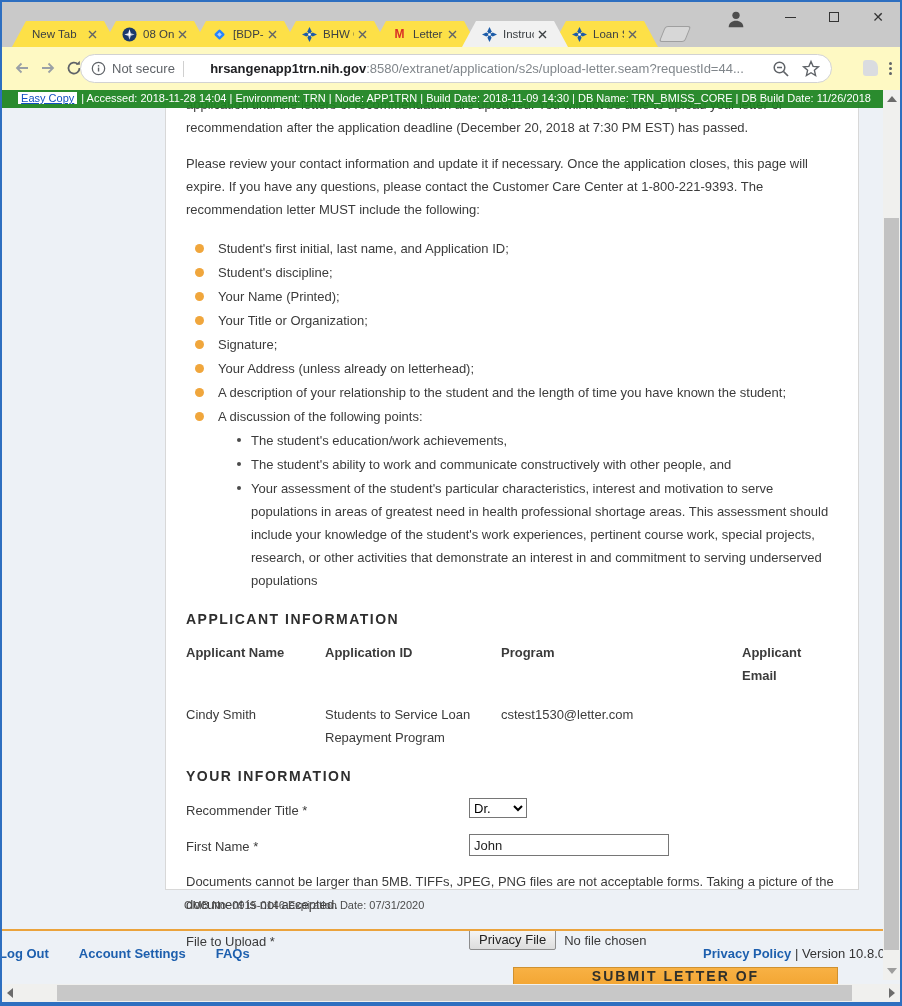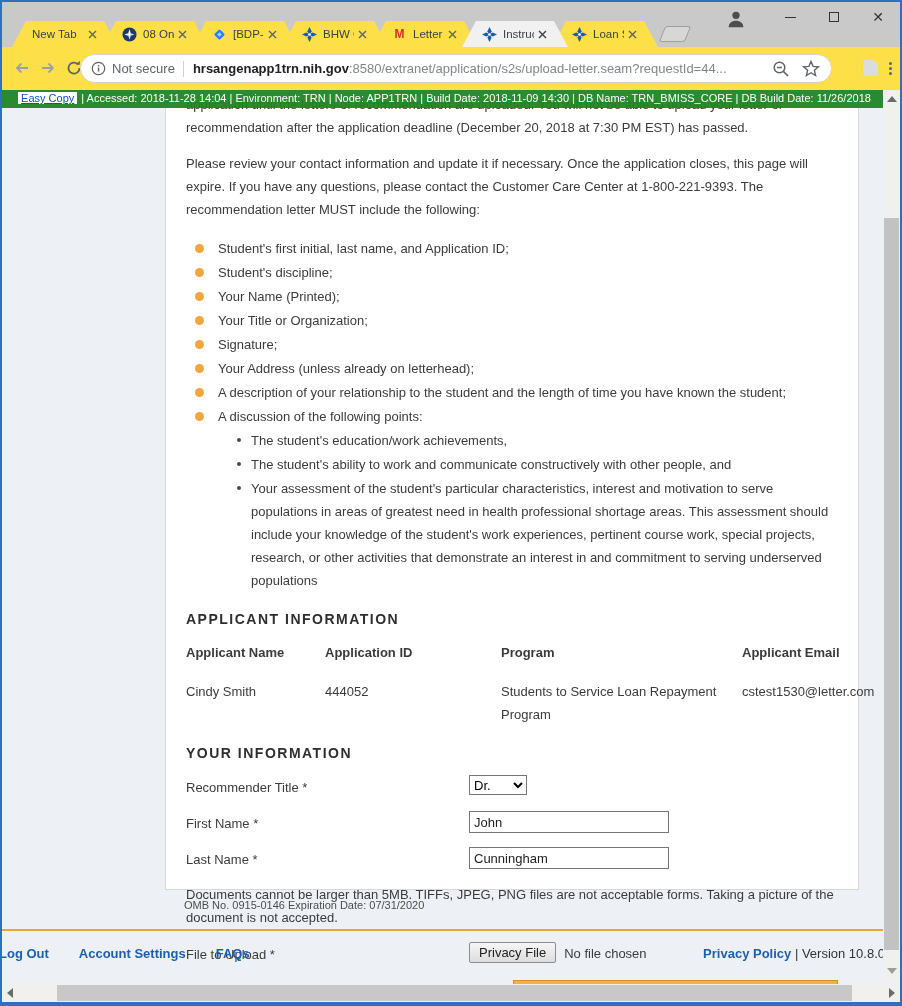--- a/index.html
+++ b/index.html
@@ -19,21 +19,21 @@
   .tab-close { width:16px; height:16px; display:flex; align-items:center; justify-content:center; flex:0 0 auto; }
   .newtab-btn { width:26px; height:16px; margin:5px 0 0 20px; background:#d7d7d7; border:1px solid #9f9f9f; transform:skewX(-22deg); border-radius:3px; }
   .profile { position:absolute; right:153px; top:6px; width:22px; height:22px; }
   .win-controls { position:absolute; right:0; top:0; display:flex; }
   .win-btn { width:44px; height:30px; display:flex; align-items:center; justify-content:center; color:#333; }
   .glyph-min { width:11px; height:1px; background:#333; }
   .glyph-max { width:10px; height:10px; border:1px solid #333; }
   .glyph-close { font-size:14px; line-height:1; color:#333; }
 
   
-  .toolbar { position:absolute; left:0; top:45px; width:898px; height:43px; background:#fde047; z-index:30; }
+  .toolbar { position:absolute; left:0; top:45px; width:898px; height:43px; background:#fef9c3; z-index:30;text-align:center; }
   .nav-ic { position:absolute; top:11px; width:20px; height:20px; }
   .urlbar { position:absolute; left:78px; top:7px; width:752px; height:29px; background:#fff; border:1px solid #d2d2d2; border-radius:15px; display:flex; align-items:center; padding:0 10px; }
   .sec-text { font-size:13px; color:#5f6368; margin:0 8px 0 6px; }
   .url-sep { width:1px; height:16px; background:#d0d0d0; margin-right:9px; }
   .url-text { flex:1; font-size:13px; white-space:nowrap; overflow:hidden; }
   .url-host { color:#202124; font-weight:bold; }
   .url-path { color:#80868b; }
   .urlbar .right-ic { width:20px; height:20px; margin-left:10px; flex:0 0 auto; }
   .ext-square { position:absolute; right:22px; top:13px; width:15px; height:16px; background:#dadce0; border-radius:3px 7px 3px 3px; }
   .menu-dots { position:absolute; right:2px; top:10px; width:16px; height:22px; display:flex; flex-direction:column; align-items:center; justify-content:center; gap:2px; }
@@ -110,40 +110,35 @@
         </li>
       </ul>
 
       <div class="section-h">APPLICANT INFORMATION</div>
       <div class="app-grid">
         <div class="lbl">Applicant Name</div>
         <div class="lbl">Application ID</div>
         <div class="lbl">Program</div>
         <div class="lbl">Applicant Email</div>
         <div>Cindy Smith</div>
-        <div>444052</div>
         <div>Students to Service Loan Repayment Program</div>
         <div>cstest1530@letter.com</div>
       </div>
 
       <div class="section-h">YOUR INFORMATION</div>
 
       <div class="form-row">
         <div class="flabel">Recommender Title *</div>
         <select class="title-select">
           <option>Dr.</option>
         </select>
       </div>
       <div class="form-row">
         <div class="flabel">First Name *</div>
         <input class="txt" type="text" value="John" style="">
-      </div>
-      <div class="form-row">
-        <div class="flabel">Last Name *</div>
-        <input class="txt" type="text" value="Cunningham" style="">
       </div>
 
       <p class="file-note">Documents cannot be larger than 5MB. TIFFs, JPEG, PNG files are not acceptable forms. Taking a picture of the document is not accepted.</p>
 
       <div class="form-row">
         <div class="flabel">File to Upload *</div>
         <button class="choose-btn">Privacy File</button>
         <span class="file-status">No file chosen</span>
       </div>
 

